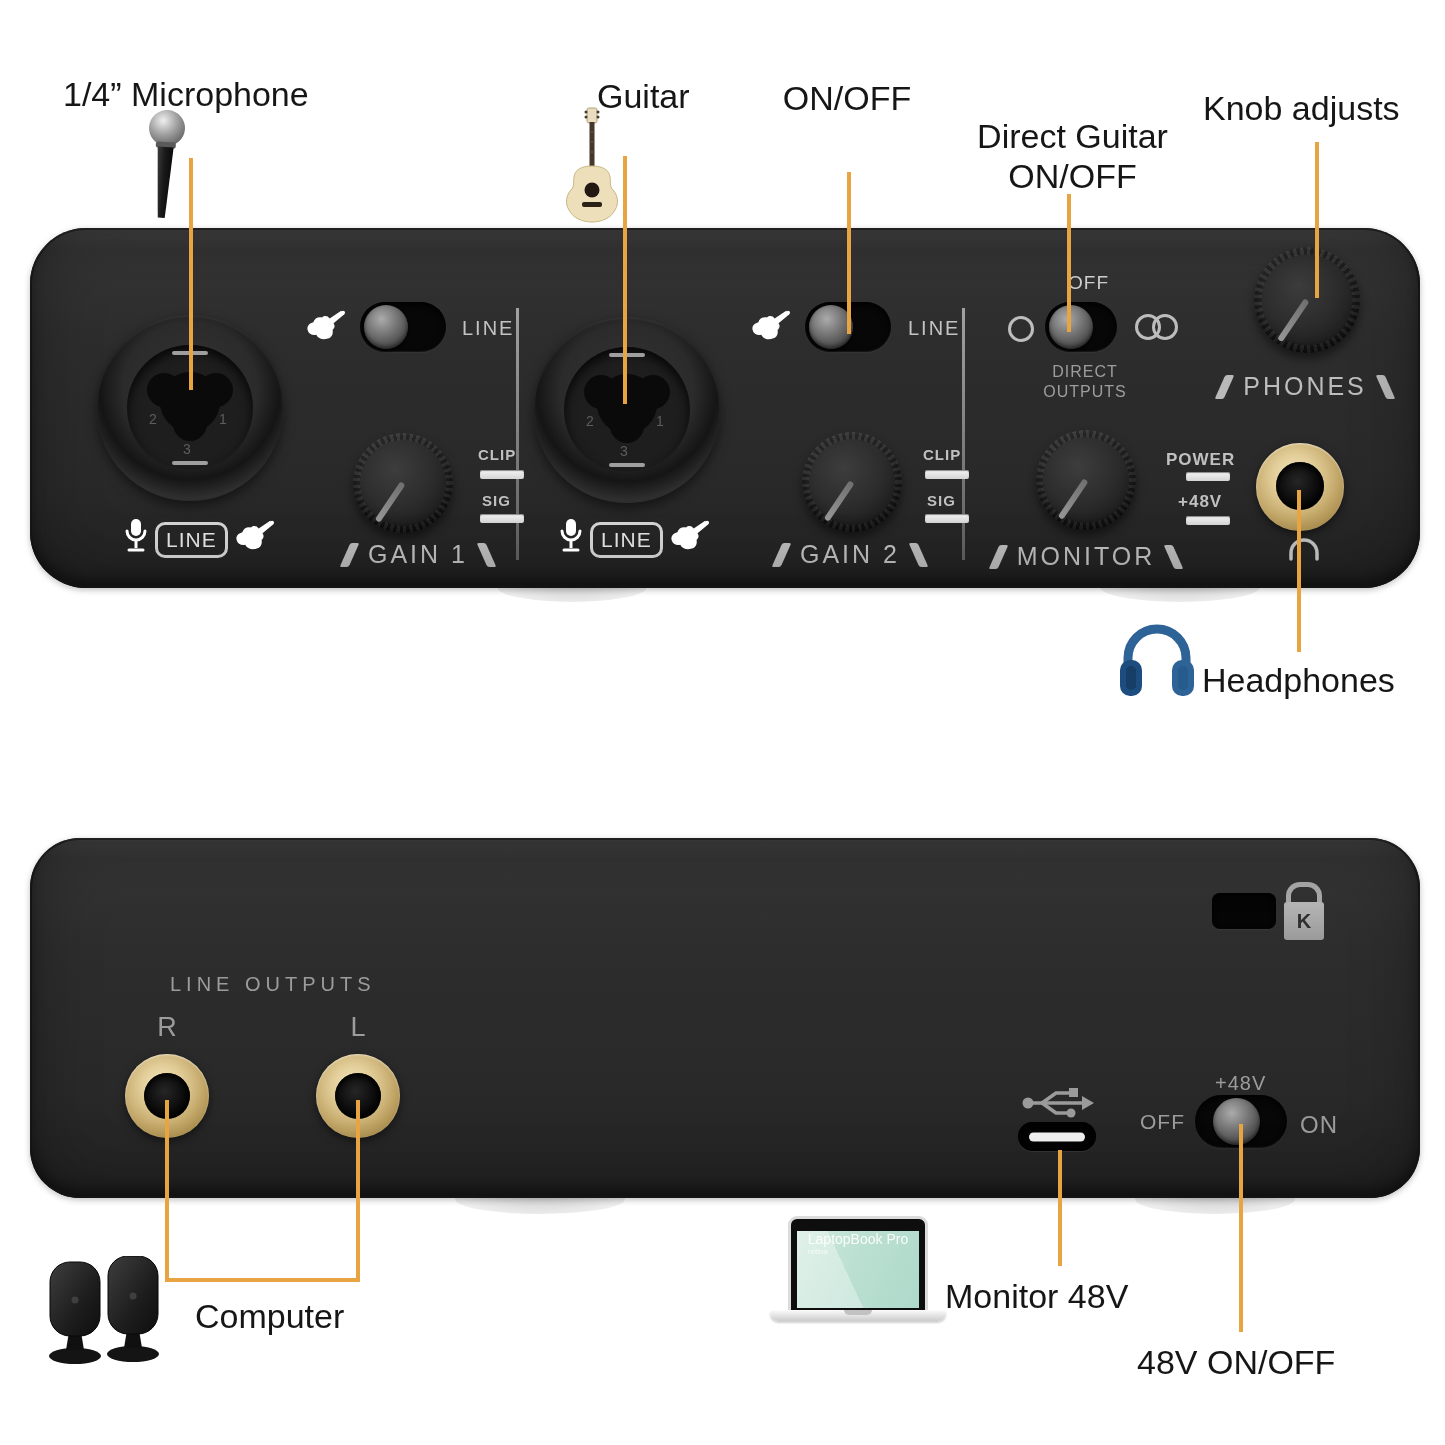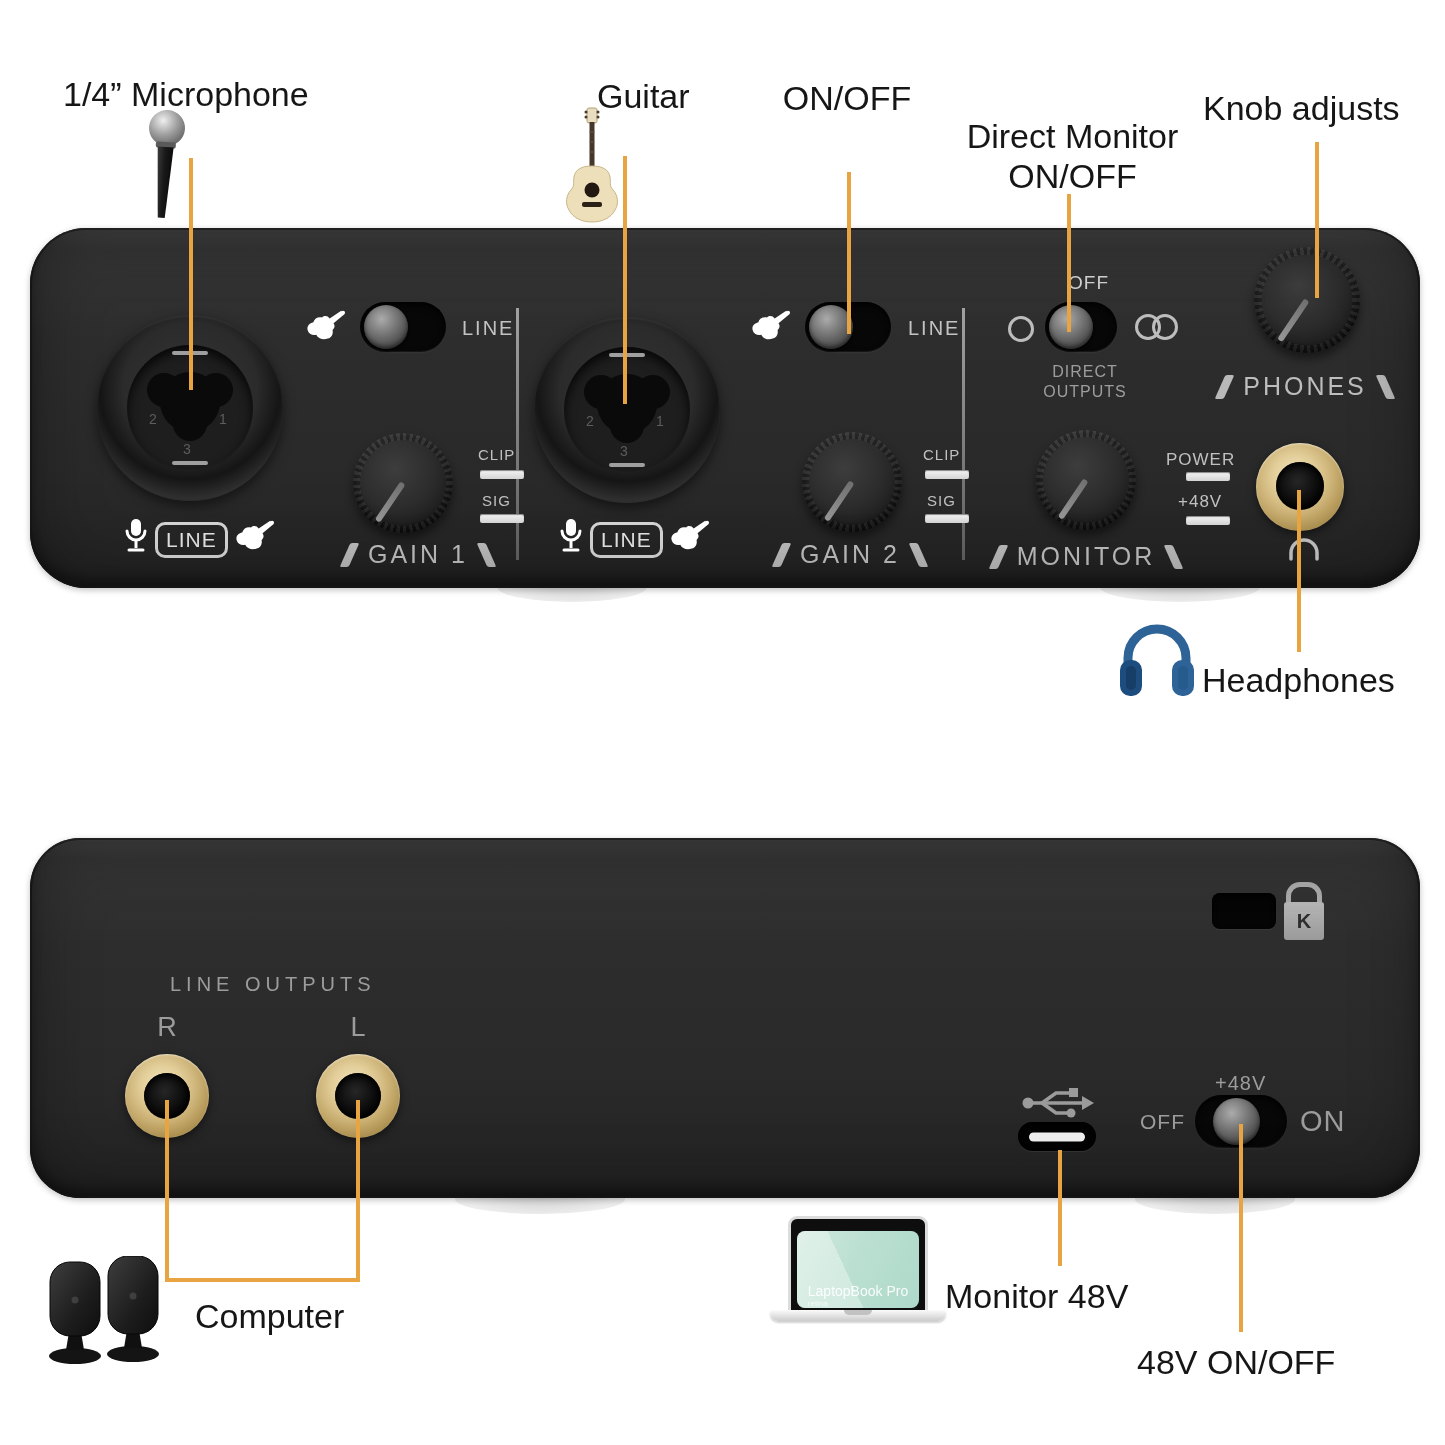--- a/index.html
+++ b/index.html
@@ -24,21 +24,21 @@
   .front{top:228px;}
   .rear{top:838px;border-radius:50px;}
   .foot{position:absolute;border-radius:50%;z-index:0;
         background:radial-gradient(ellipse at 50% 10%,#c4c4c4,#ededed 75%);}
 
   .divider{position:absolute;width:3px;background:linear-gradient(#d2d2d2,#787878);opacity:.7;}
 
   
   .ptext{position:absolute;color:#c3c3c3;}
   .line-label{font-size:20px;letter-spacing:2px;}
-  .mtext{position:absolute;font-size:15px;font-weight:normal;color:#c0c0c0;letter-spacing:1px;}
+  .mtext{position:absolute;font-size:15px;font-weight:bold;color:#c0c0c0;letter-spacing:1px;}
   .led{position:absolute;width:44px;height:9px;background:linear-gradient(#f4f4f4,#d4d4d4);
        border-radius:2px;box-shadow:inset 0 1px 1px rgba(0,0,0,.45);}
   .plabel{position:absolute;display:flex;align-items:center;justify-content:center;gap:14px;
           color:#bdbdbd;font-size:25px;letter-spacing:3px;white-space:nowrap;}
   .slash{width:9px;height:24px;background:#b9b9b9;border-radius:2px;transform:skewX(-24deg);flex:0 0 auto;}
   .slash.r{transform:skewX(24deg);}
 
   
   .knob{position:absolute;border-radius:50%;
         background:radial-gradient(circle at 42% 36%,#3d3d3d 0%,#2c2c2c 45%,#1d1d1d 72%,#141414 100%);
@@ -100,21 +100,21 @@
         width:56px;height:9px;background:#f0f0f0;border-radius:5px;}
 
   .gfx{position:absolute;z-index:2;}
 
   
   .laptop{position:absolute;left:770px;top:1216px;width:176px;height:112px;z-index:2;}
   .lap-screen{position:absolute;left:18px;top:0;width:140px;height:96px;background:#0e0e0e;
         border:3px solid #dcdcdc;border-bottom:none;border-radius:9px 9px 0 0;box-sizing:border-box;}
   .lap-display{position:absolute;left:6px;right:6px;top:12px;bottom:4px;overflow:hidden;
         background:linear-gradient(115deg,#cfe9dd 0%,#bbe0d2 45%,#aed9ca 100%);
-        display:flex;align-items:flex-end;justify-content:center;border-radius:8px;}
+        display:flex;align-items:flex-start;justify-content:center;}
   .lap-display::after{content:"";position:absolute;inset:0;
         background:linear-gradient(65deg,rgba(255,255,255,.35) 0 42%,transparent 42%);}
   .lap-text{text-align:left;color:rgba(255,255,255,.9);}
   .lap-title{font-size:14px;line-height:16px;}
   .lap-sub{font-size:8px;opacity:.8;}
   .lap-base{position:absolute;left:0;top:94px;width:176px;height:11px;
         background:linear-gradient(#fbfbfb,#cccccc);border-radius:3px 3px 9px 9px;
         box-shadow:0 2px 2px rgba(0,0,0,.18);}
   .lap-base::before{content:"";position:absolute;left:50%;top:0;transform:translateX(-50%);
         width:28px;height:5px;background:#c2c2c2;border-radius:0 0 6px 6px;}
@@ -123,21 +123,21 @@
 <body>
 
 <div class="canvas">
 
   <div class="ann" style="left:63px;top:74px">1/4” Microphone</div>
   <div class="ann" style="left:597px;top:76px">Guitar</div>
   <div class="ann center" style="left:742px;top:78px;width:210px">
     <div>ON/OFF</div>
   </div>
   <div class="ann center" style="left:950px;top:116px;width:245px">
-    <div>Direct Monitor</div>
+    <div>Direct Guitar</div>
     <div>ON/OFF</div>
   </div>
   <div class="ann" style="left:1203px;top:88px">Knob adjusts</div>
   <div class="ann" style="left:1202px;top:660px">Headphones</div>
   <div class="ann" style="left:195px;top:1296px">Computer</div>
   <div class="ann" style="left:945px;top:1276px">Monitor 48V</div>
   <div class="ann" style="left:1137px;top:1342px">48V ON/OFF</div>
 
   <svg class="gfx" style="left:141px;top:108px" width="52" height="116" viewBox="0 0 52 116">
     <defs>
@@ -388,21 +388,21 @@
     </svg>
     <div class="usbc" style="left:988px;top:284px;width:78px;height:29px">
       <div class="slot"></div>
     </div>
 
     <div class="rtext" style="left:1185px;top:234px;font-size:20px;letter-spacing:1px">+48V</div>
     <div class="rtext" style="left:1110px;top:272px;font-size:21px;letter-spacing:1px">OFF</div>
     <div class="toggle" style="left:1165px;top:257px;width:92px;height:53px">
       <div class="tknob" style="left:18px;width:47px;height:47px"></div>
     </div>
-    <div class="rtext" style="left:1270px;top:267px;font-size:29px;letter-spacing:1px">ON</div>
+    <div class="rtext" style="left:1270px;top:273px;font-size:24px;letter-spacing:1px">ON</div>
   </div>
 
   <div class="aline" style="left:189px;top:158px;height:232px"></div>
   <div class="aline" style="left:623px;top:156px;height:248px"></div>
   <div class="aline" style="left:847px;top:172px;height:162px"></div>
   <div class="aline" style="left:1067px;top:194px;height:138px"></div>
   <div class="aline" style="left:1315px;top:142px;height:156px"></div>
   <div class="aline" style="left:1297px;top:490px;height:162px"></div>
   <div class="aline" style="left:165px;top:1100px;height:182px"></div>
   <div class="aline" style="left:356px;top:1100px;height:182px"></div>

